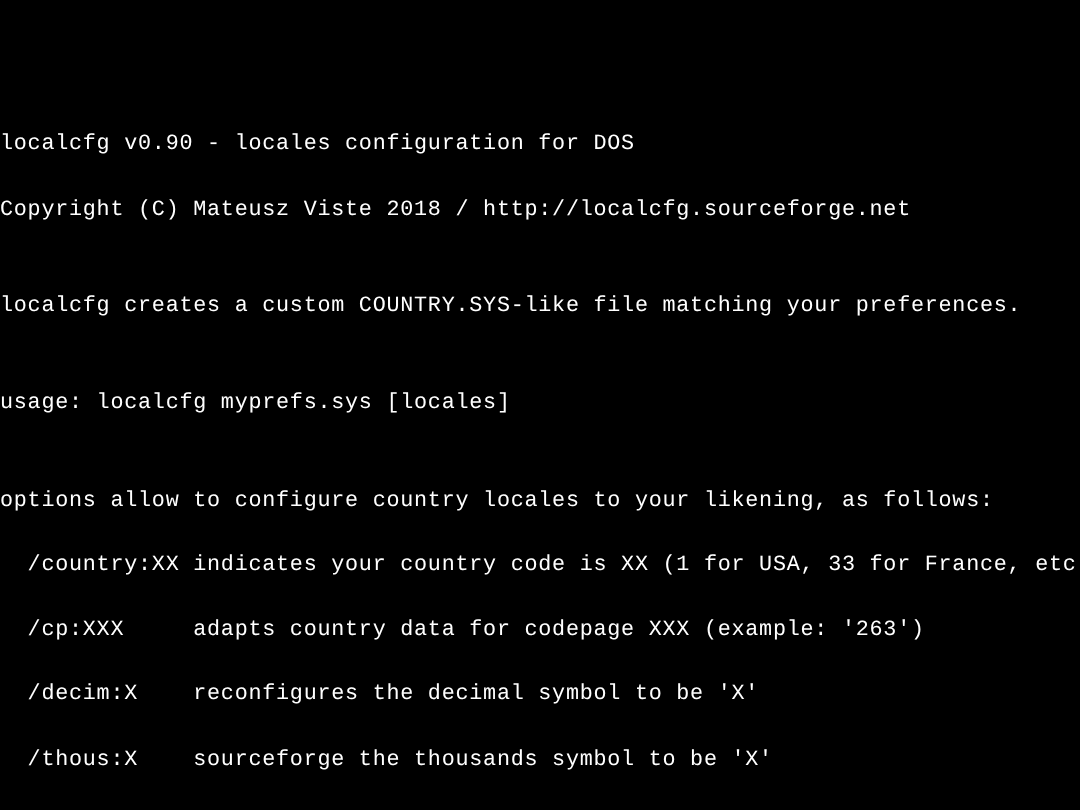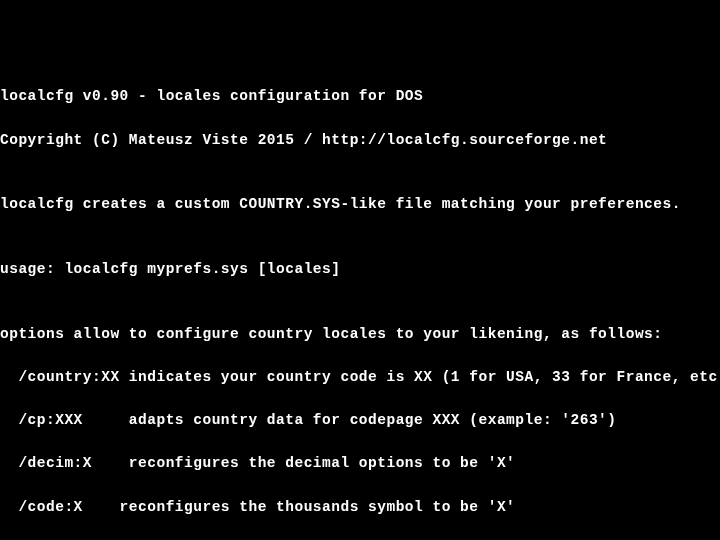--- a/index.html
+++ b/index.html
@@ -1,15 +1,15 @@
 <!DOCTYPE html>
 <html><head>
   <meta charset="utf-8">
   <style>
-    * { margin: 0; padding: 0; box-sizing: border-box; font-weight: bold; }
+    * { margin: 0; padding: 0; box-sizing: border-box; }
     body {
       background: #000;
       color: #fff;
       font-family: 'Courier New', Courier, monospace;
       font-size: 14.5px;
       line-height: 21.6px;
       letter-spacing: 0.5px;
       width: 720px;
       height: 540px;
       overflow: hidden;
@@ -18,31 +18,31 @@
     }
     .line { display: block; }
     @keyframes blink { 50% { opacity: 0; } }
   </style>
 </head>
 <body>
 
 
 
 <span class="line">localcfg v0.90 - locales configuration for DOS</span>
-<span class="line">Copyright (C) Mateusz Viste 2015 / http://localcfg.sourceforge.net</span>
+<span class="line">Copyright (C) Mateusz Viste 2018 / http://localcfg.sourceforge.net</span>
 <span class="line"></span>
 <span class="line">localcfg creates a custom COUNTRY.SYS-like file matching your preferences.</span>
 <span class="line"></span>
 <span class="line">usage: localcfg myprefs.sys [locales]</span>
 <span class="line"></span>
 <span class="line">options allow to configure country locales to your likening, as follows:</span>
 <span class="line">  /country:XX indicates your country code is XX (1 for USA, 33 for France, etc)</span>
 <span class="line">  /cp:XXX     adapts country data for codepage XXX (example: '263')</span>
-<span class="line">  /decim:X    reconfigures the decimal options to be 'X'</span>
-<span class="line">  /code:X    reconfigures the thousands symbol to be 'X'</span>
+<span class="line">  /decim:X    reconfigures the decimal symbol to be 'X'</span>
+<span class="line">  /thous:X    sourceforge the thousands symbol to be 'X'</span>
 <span class="line">  /datesep:X  sets the date separator to 'X' (for example '/')</span>
 
 
 
 
 
 
 
 
 

